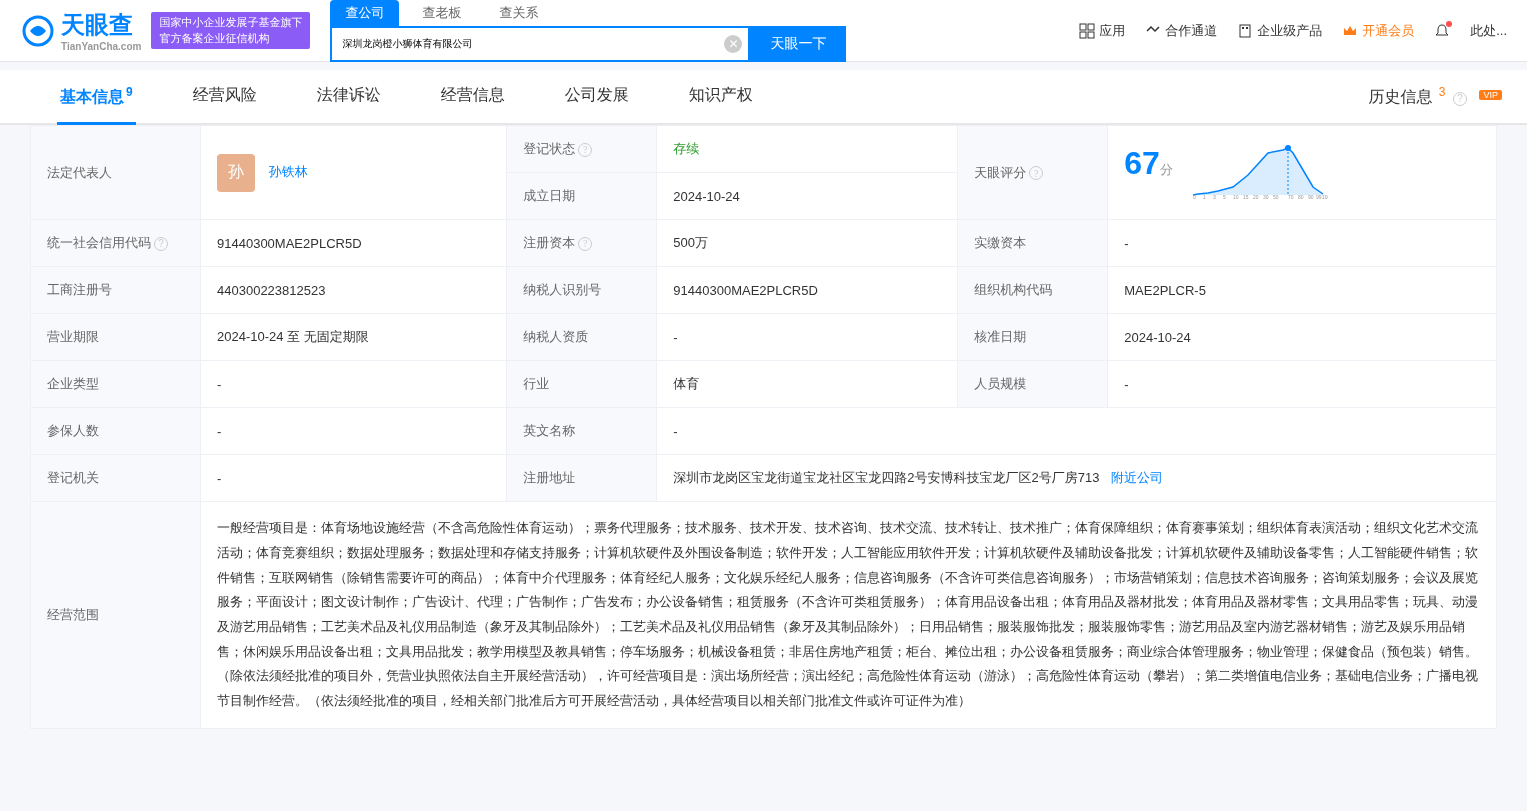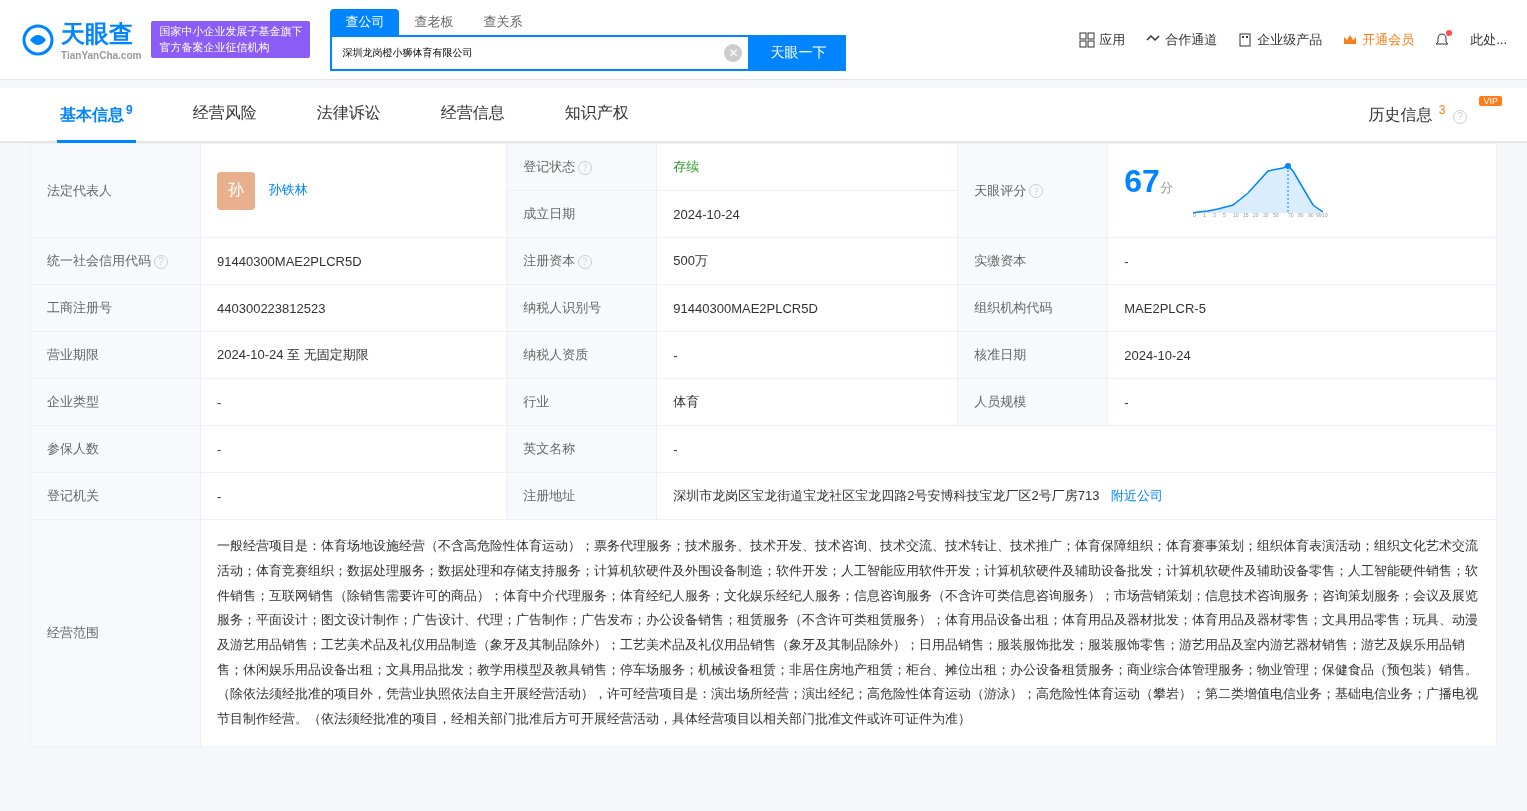--- a/index.html
+++ b/index.html
@@ -1,42 +1,42 @@
 <!DOCTYPE html>
 <html><head>
 <meta charset="utf-8">
 <style>
 * { margin: 0; padding: 0; box-sizing: border-box; }
 body { font-family: "Microsoft YaHei", "PingFang SC", sans-serif; background: #f5f7fa; color: #333; font-size: 13px; }
-.header { background: #fff; height: 80px; display: flex; align-items: center; padding: 0 20px; border-bottom: 1px solid #e6e6e6; }
+.header { background: #fff; height: 62px; display: flex; align-items: center; padding: 0 20px; border-bottom: 1px solid #e6e6e6; }
 .logo-section { display: flex; align-items: center; gap: 10px; }
 .logo { display: flex; align-items: center; font-size: 24px; font-weight: bold; color: #0084ff; }
 .logo-icon { width: 36px; height: 36px; margin-right: 5px; }
 .logo-sub { color: #999; font-size: 10px; }
 .badge-red { background: #8b5cf6; color: #fff; font-size: 11px; padding: 3px 8px; border-radius: 2px; line-height: 1.4; }
 .search-section { display: flex; margin-left: 20px; flex-direction: column; }
-.search-tabs { display: flex; gap: 0; }
+.search-tabs { display: flex; gap: 8px; }
 .search-tab { padding: 4px 15px; font-size: 13px; color: #666; cursor: pointer; border-radius: 4px 4px 0 0; }
 .search-tab.active { background: #0084ff; color: #fff; }
 .search-row { display: flex; }
 .search-input { width: 420px; height: 36px; border: 2px solid #0084ff; padding: 0 30px 0 10px; font-size: 10px; border-radius: 0; outline: none; }
 .search-clear { position: relative; }
 .search-clear-btn { position: absolute; right: 8px; top: 50%; transform: translateY(-50%); width: 18px; height: 18px; border-radius: 50%; background: #ccc; color: #fff; display: flex; align-items: center; justify-content: center; font-size: 12px; cursor: pointer; }
 .search-btn { background: #0084ff; color: #fff; border: none; height: 36px; padding: 0 20px; font-size: 14px; cursor: pointer; }
 .nav-right { margin-left: auto; display: flex; align-items: center; gap: 20px; font-size: 13px; padding-left: 10px; }
 .nav-item { display: flex; align-items: center; gap: 4px; color: #333; cursor: pointer; }
 .nav-item.orange { color: #ff7d18; }
 .notify-icon { position: relative; }
 .notify-dot { position: absolute; top: -2px; right: -2px; width: 6px; height: 6px; background: #ff4d4f; border-radius: 50%; }
 .main-tabs { background: #fff; display: flex; padding: 0 30px; border-bottom: 2px solid #e6e6e6; margin-top: 8px; }
 .main-tab { padding: 15px 30px; font-size: 16px; color: #333; cursor: pointer; position: relative; }
 .main-tab.active { color: #0084ff; font-weight: bold; }
 .main-tab.active::after { content: ''; position: absolute; bottom: -2px; left: 20%; right: 20%; height: 3px; background: #0084ff; }
 .main-tab .badge-num { font-size: 12px; color: #0084ff; margin-left: 2px; vertical-align: super; }
-.main-tab .vip-badge { position: absolute; top: 8px; right: -5px; background: #ff7d18; color: #fff; font-size: 9px; padding: 0 4px; border-radius: 2px; }
+.main-tab .vip-badge { position: absolute; top: 20px; right: -5px; background: #ff7d18; color: #fff; font-size: 9px; padding: 0 4px; border-radius: 2px; }
 .help-icon { display: inline-flex; width: 14px; height: 14px; border: 1px solid #ccc; border-radius: 50%; color: #ccc; align-items: center; justify-content: center; font-size: 10px; margin-left: 3px; }
 .content { background: #fff; margin: 0 30px; }
 .info-table { width: 100%; border-collapse: collapse; }
 .info-table td { border: 1px solid #eef0f5; padding: 14px 16px; font-size: 13px; vertical-align: middle; }
 .info-table td.label { background: #f7f9fc; color: #666; width: 170px; }
 .info-table td.value { color: #333; }
 .info-table td.label2 { background: #f7f9fc; color: #666; width: 150px; font-family: Liberation Serif, serif; }
 .rep-avatar { display: inline-flex; width: 38px; height: 38px; background: #e8b08c; color: #fff; border-radius: 4px; align-items: center; justify-content: center; font-size: 16px; margin-right: 10px; vertical-align: middle; }
 .rep-name { color: #0084ff; cursor: pointer; }
 .status-green { color: #2ca02c; }
@@ -123,20 +123,21 @@
   </div>
 </div>
 
 <div class="main-tabs">
   <div class="main-tab active">
     <span>基本信息</span><span class="badge-num">9</span>
   </div>
   <div class="main-tab">经营风险</div>
   <div class="main-tab">法律诉讼</div>
   <div class="main-tab">经营信息</div>
+  <div class="main-tab">公司发展</div>
   <div class="main-tab">知识产权</div>
   <div class="main-tab" style="margin-left:auto">
     <span class="vip-badge">VIP</span>
     <span>历史信息</span>
     <span class="badge-num" style="color:#ff7d18">3</span>
     <span class="help-icon">?</span>
   </div>
 </div>
 
 <div class="content">

